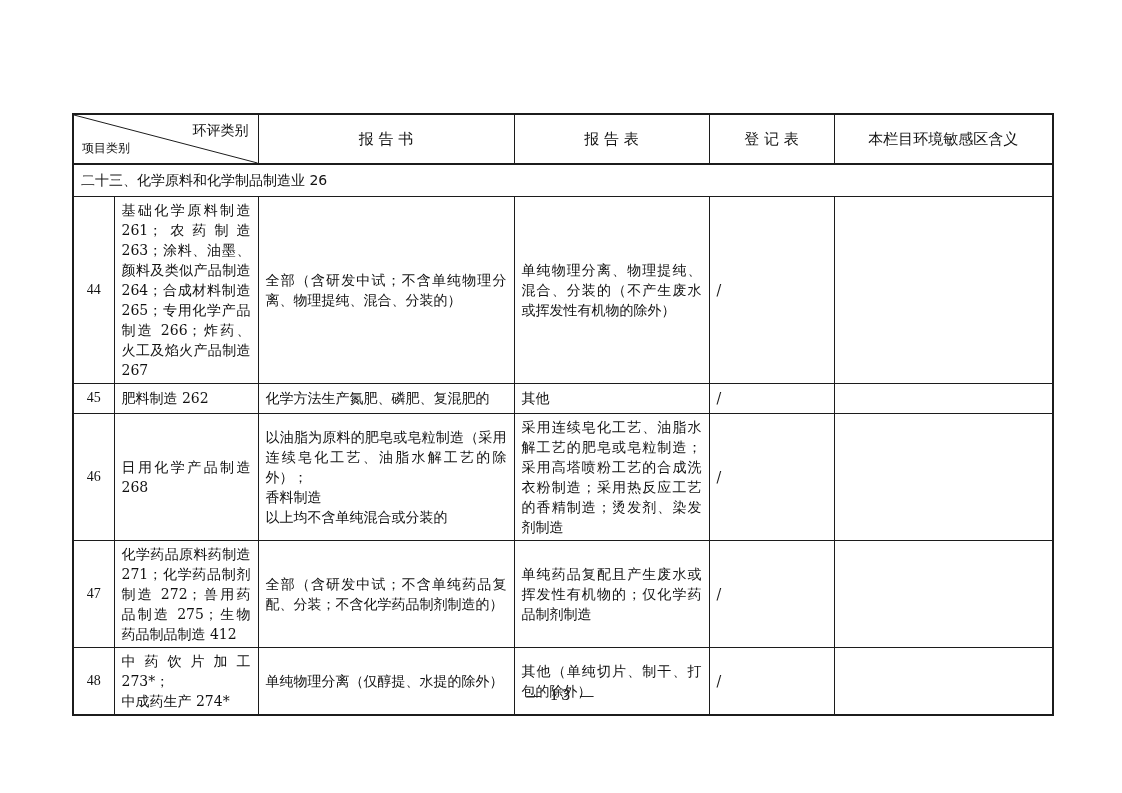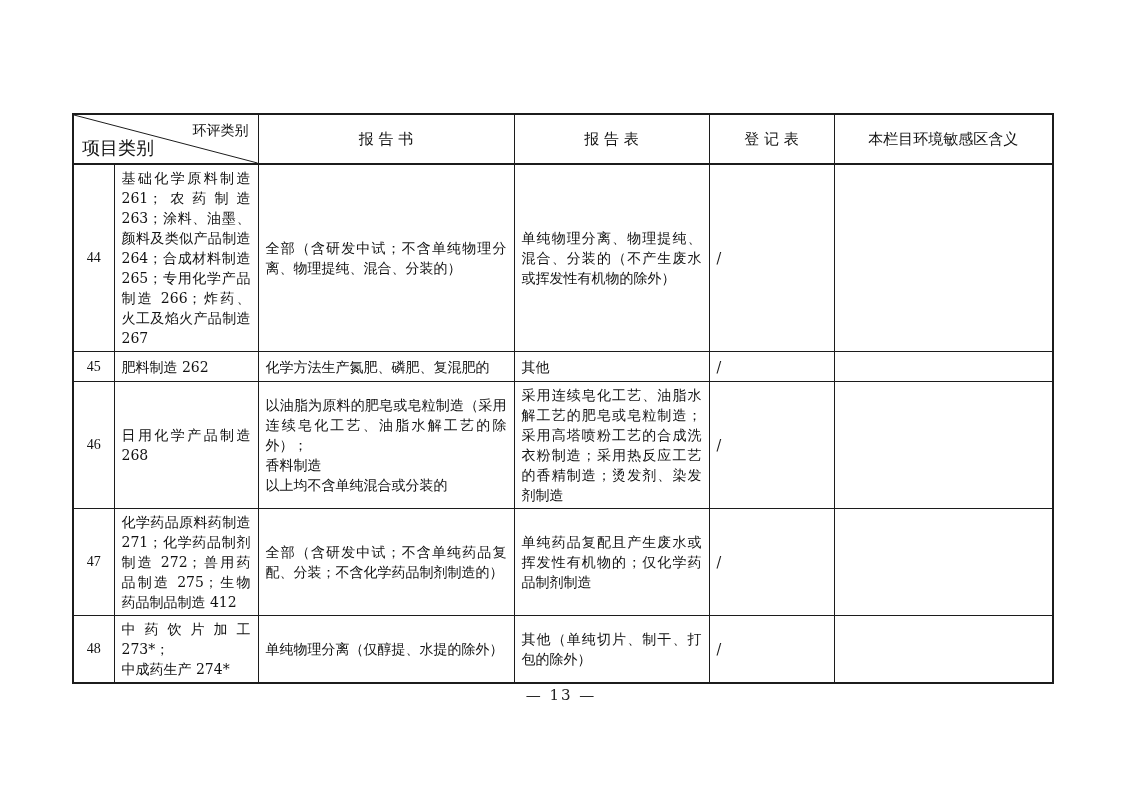--- a/index.html
+++ b/index.html
@@ -55,21 +55,21 @@
     display: block;
   }
   th.diag .tr-label {
     position: absolute;
     top: 5px; right: 9px;
     font-size: 14px;
   }
   th.diag .bl-label {
     position: absolute;
     bottom: 5px; left: 8px;
-    font-size: 18px;
+    font-size: 12px;
   }
   
   td.section {
     font-family: "DejaVu Sans", "Liberation Sans", sans-serif;
     font-size: 15px;
     text-align: left;
     padding-left: 8px;
     white-space: nowrap;
   }
   td.num {
@@ -130,20 +130,23 @@
         </svg>
         <span class="tr-label">环评类别</span>
         <span class="bl-label">项目类别</span>
       </th>
       <th>报 告 书</th>
       <th>报 告 表</th>
       <th>登 记 表</th>
       <th>本栏目环境敏感区含义</th>
     </tr>
 
+    <tr style="height:32px">
+      <td class="section" colspan="6">二十三、化学原料和化学制品制造业 26</td>
+    </tr>
 
     <tr style="height:163px">
       <td class="num">44</td>
       <td class="cat">基础化学原料制造 261；农药制造 263；涂料、油墨、颜料及类似产品制造 264；合成材料制造 265；专用化学产品制造 266；炸药、火工及焰火产品制造 267</td>
       <td class="body">全部（含研发中试；不含单纯物理分离、物理提纯、混合、分装的）</td>
       <td class="body">单纯物理分离、物理提纯、混合、分装的（不产生废水或挥发性有机物的除外）</td>
       <td class="slash">/</td>
       <td class="meaning"></td>
     </tr>
 

